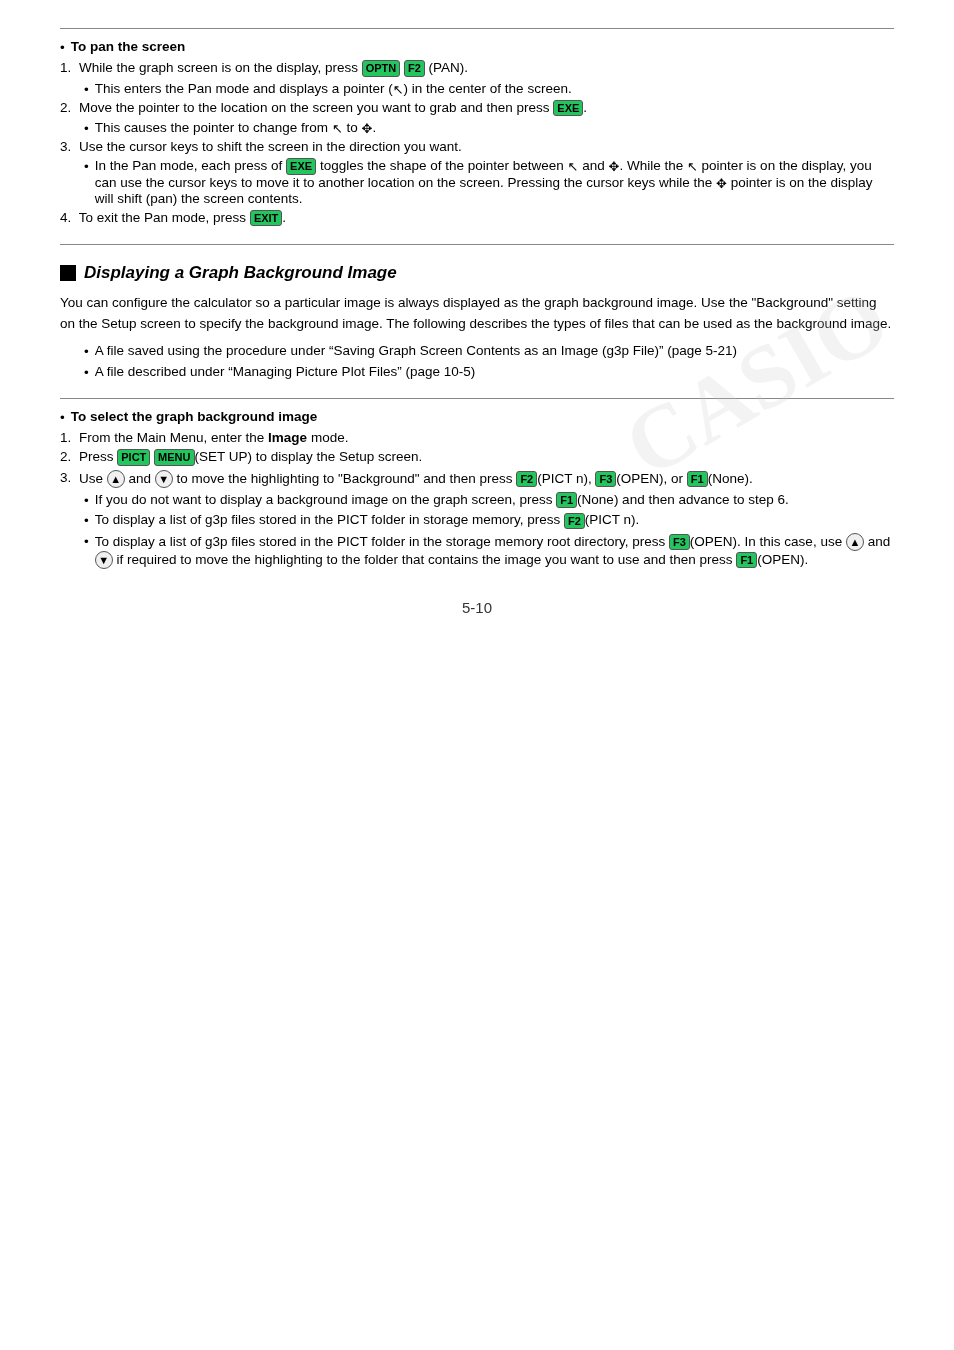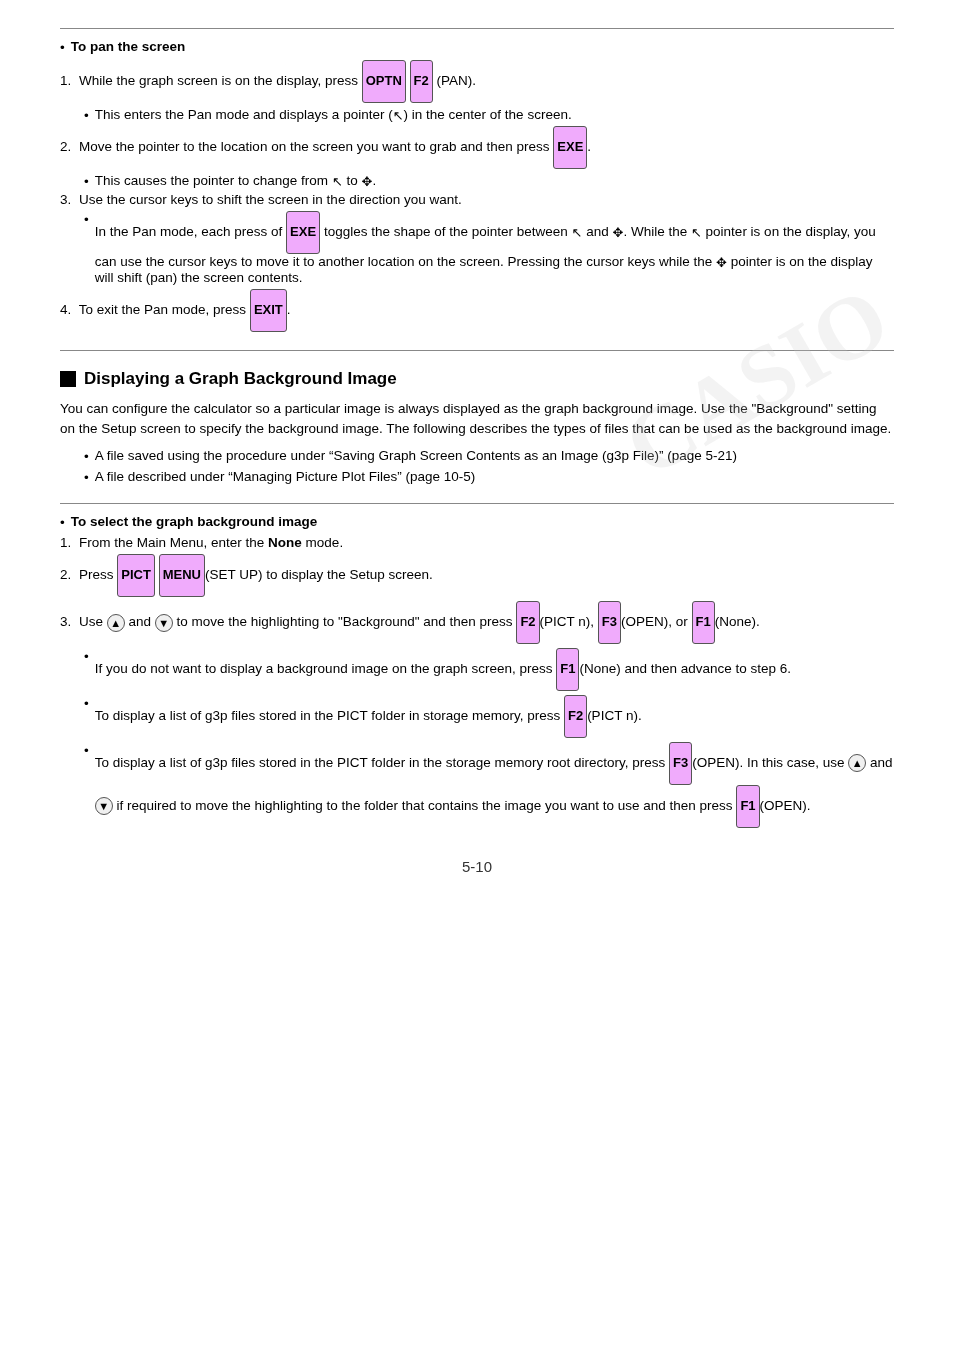--- a/index.html
+++ b/index.html
@@ -20,20 +20,21 @@
     }
     hr.section-rule {
       border: none;
       border-top: 1.5px solid #888;
       margin: 10px 0 10px 0;
     }
     .section-title-bar {
       display: flex;
       align-items: center;
       margin: 18px 0 10px 0;
+      font-style: italic;
     }
     .section-title-square {
       display: inline-block;
       width: 16px;
       height: 16px;
       background: #000;
       margin-right: 8px;
       flex-shrink: 0;
     }
     .section-title {
@@ -71,24 +72,24 @@
     .sub-bullet .bullet-dot {
       margin-right: 6px;
       flex-shrink: 0;
     }
     .key-badge {
       display: inline-flex;
       align-items: center;
       justify-content: center;
       border: 1.5px solid #555;
       border-radius: 3px;
-      padding: 12px 3px;
-      font-size: 13px;
-      font-weight: bold;
-      background: #f0abfc;
+      padding: 0px 3px;
+      font-size: 11px;
+      font-weight: bold;
+      background: #22c55e;
       color: #000;
       white-space: nowrap;
       vertical-align: middle;
       line-height: 1.3;
     }
     .pointer-icon {
       display: inline-block;
       font-size: 13px;
       vertical-align: middle;
     }
@@ -225,21 +226,21 @@
   <hr class="section-rule" style="margin-top:18px;">
 
   <div style="margin-top:6px;">
     <div class="bullet-point">
       <span class="bullet-dot">•</span>
       <span class="bullet-section-title">To select the graph background image</span>
     </div>
 
     <div class="numbered-item">
       <span class="num">1.</span>
-      From the Main Menu, enter the <span class="bold">None</span> mode.
+      From the Main Menu, enter the <span class="bold">Image</span> mode.
     </div>
 
     <div class="numbered-item">
       <span class="num">2.</span>
       Press <span class="key-badge">PICT</span> <span class="key-badge">MENU</span>(SET UP) to display the Setup screen.
     </div>
 
     <div class="numbered-item">
       <span class="num">3.</span>
       Use <span class="up-arrow-circle">▲</span> and <span class="down-arrow-circle">▼</span> to move the highlighting to "Background" and then press <span class="key-badge">F2</span>(PICT n),

